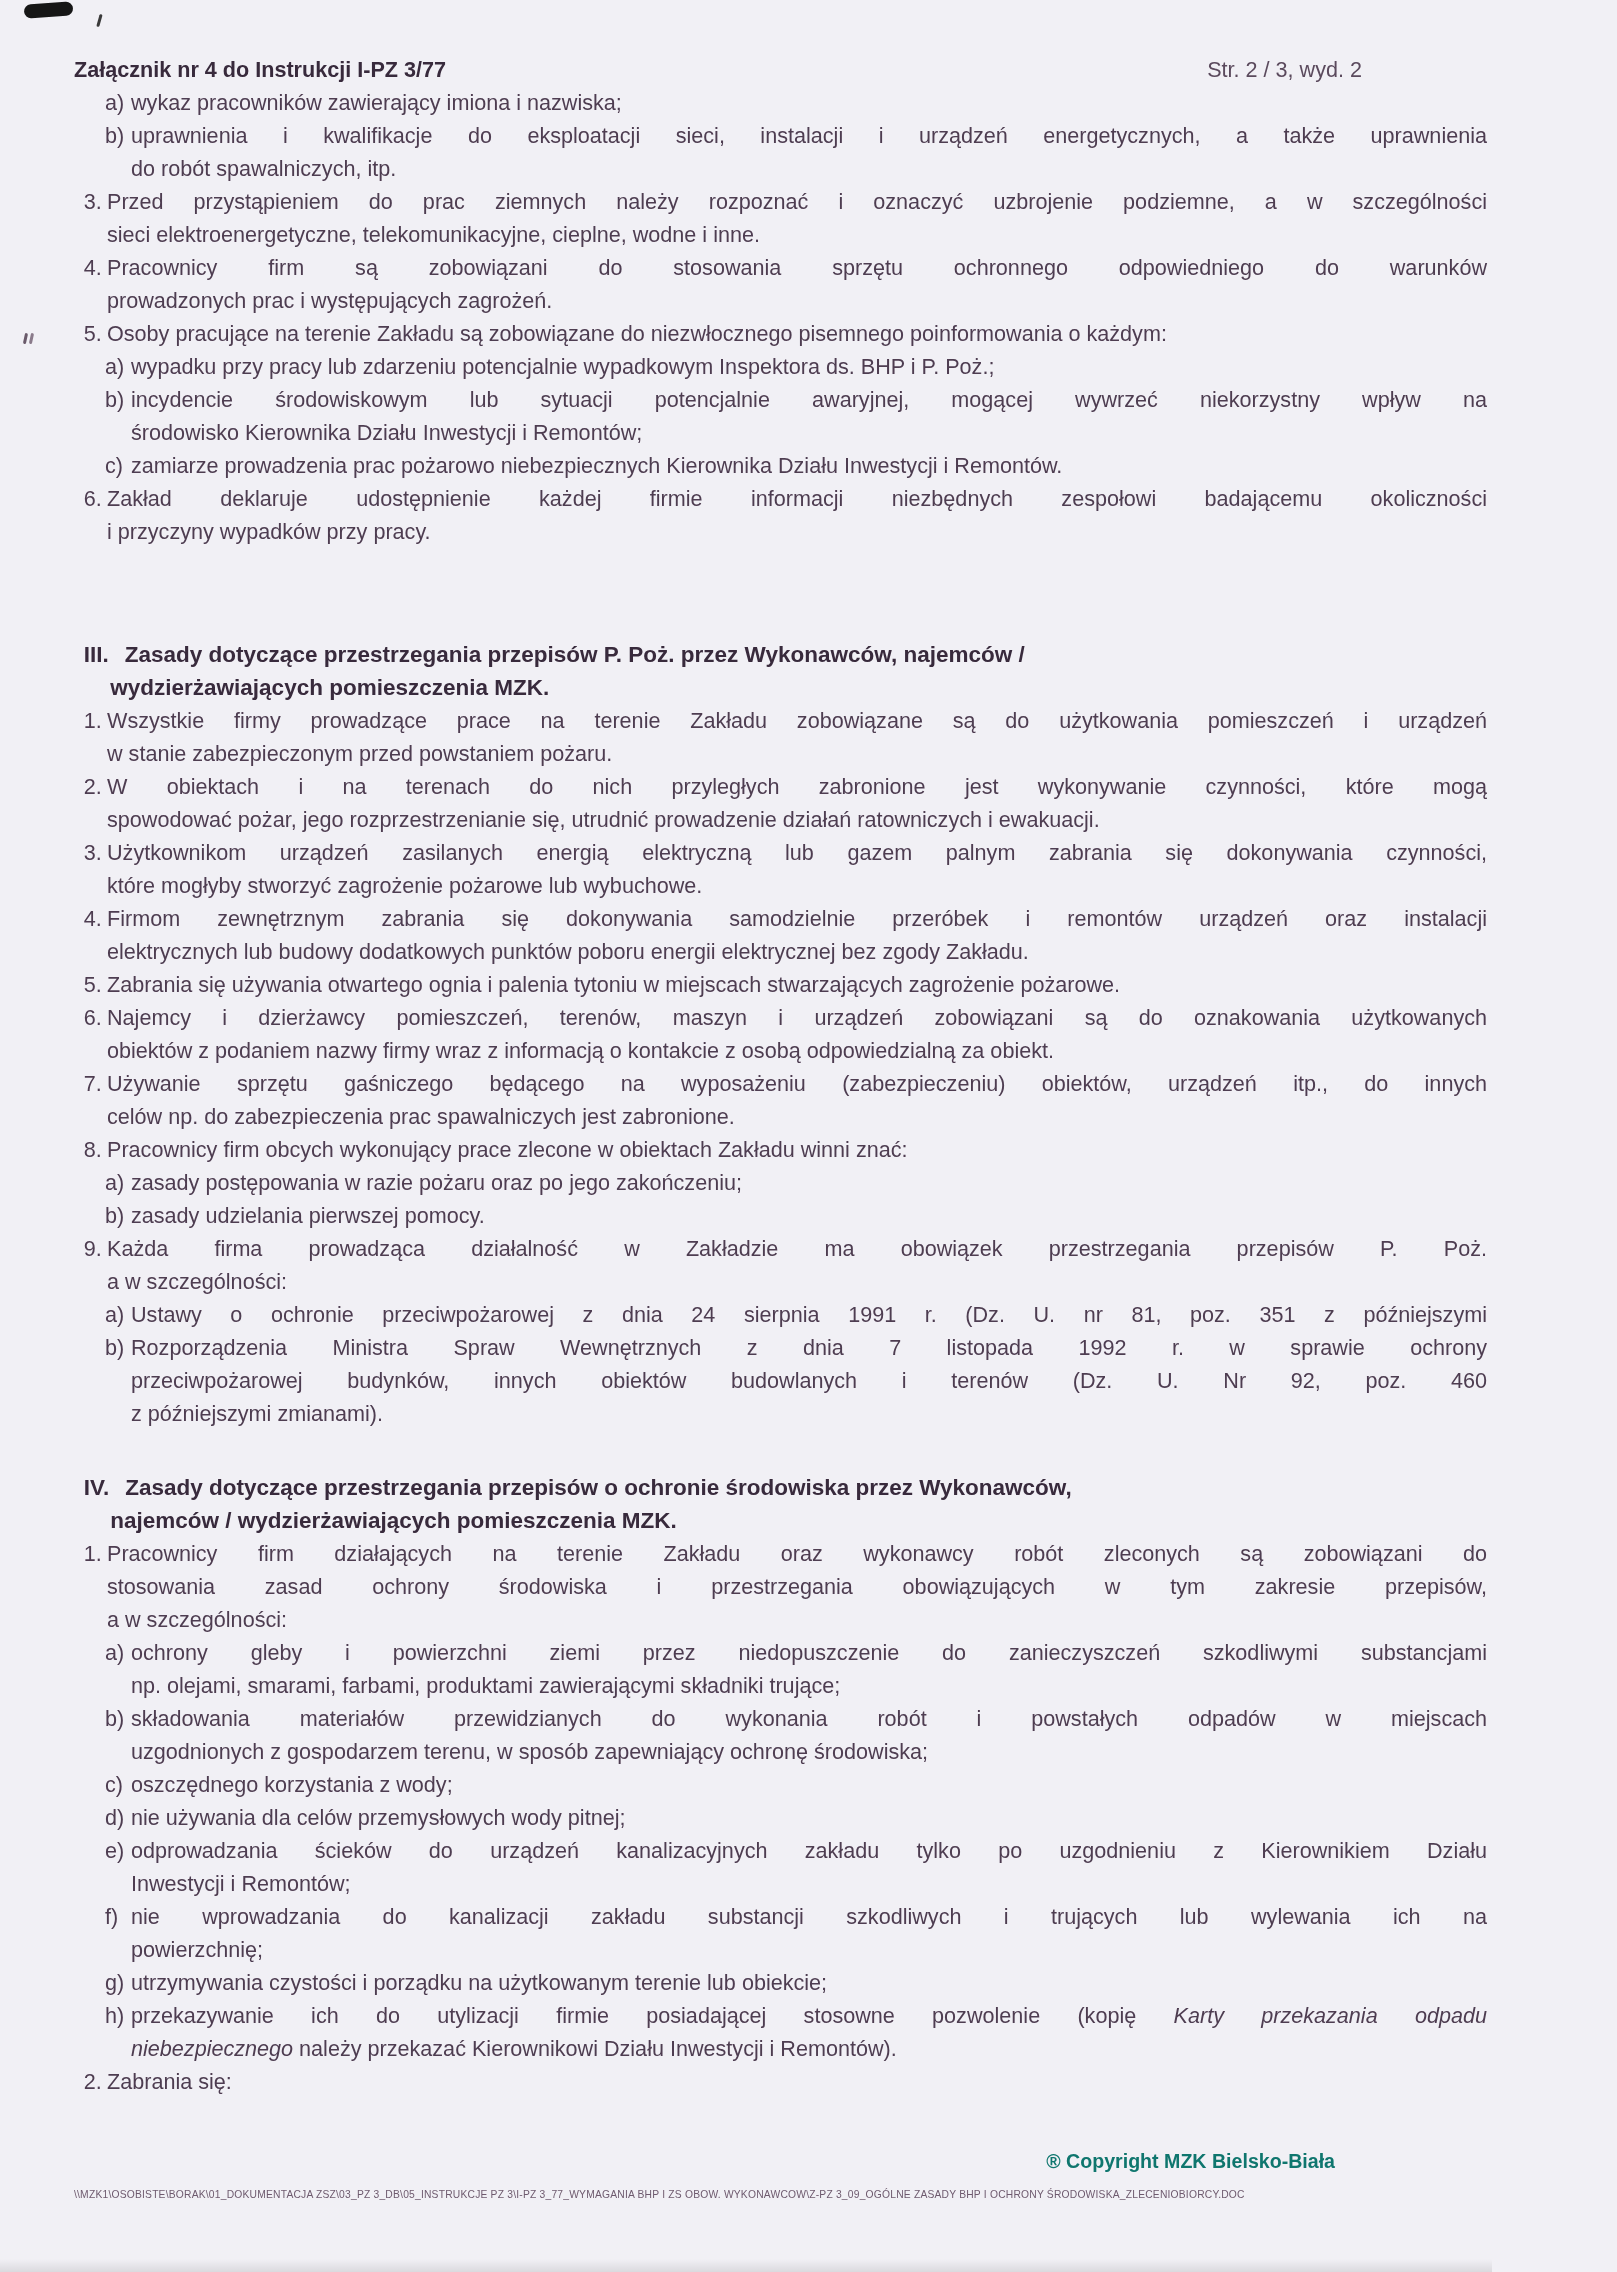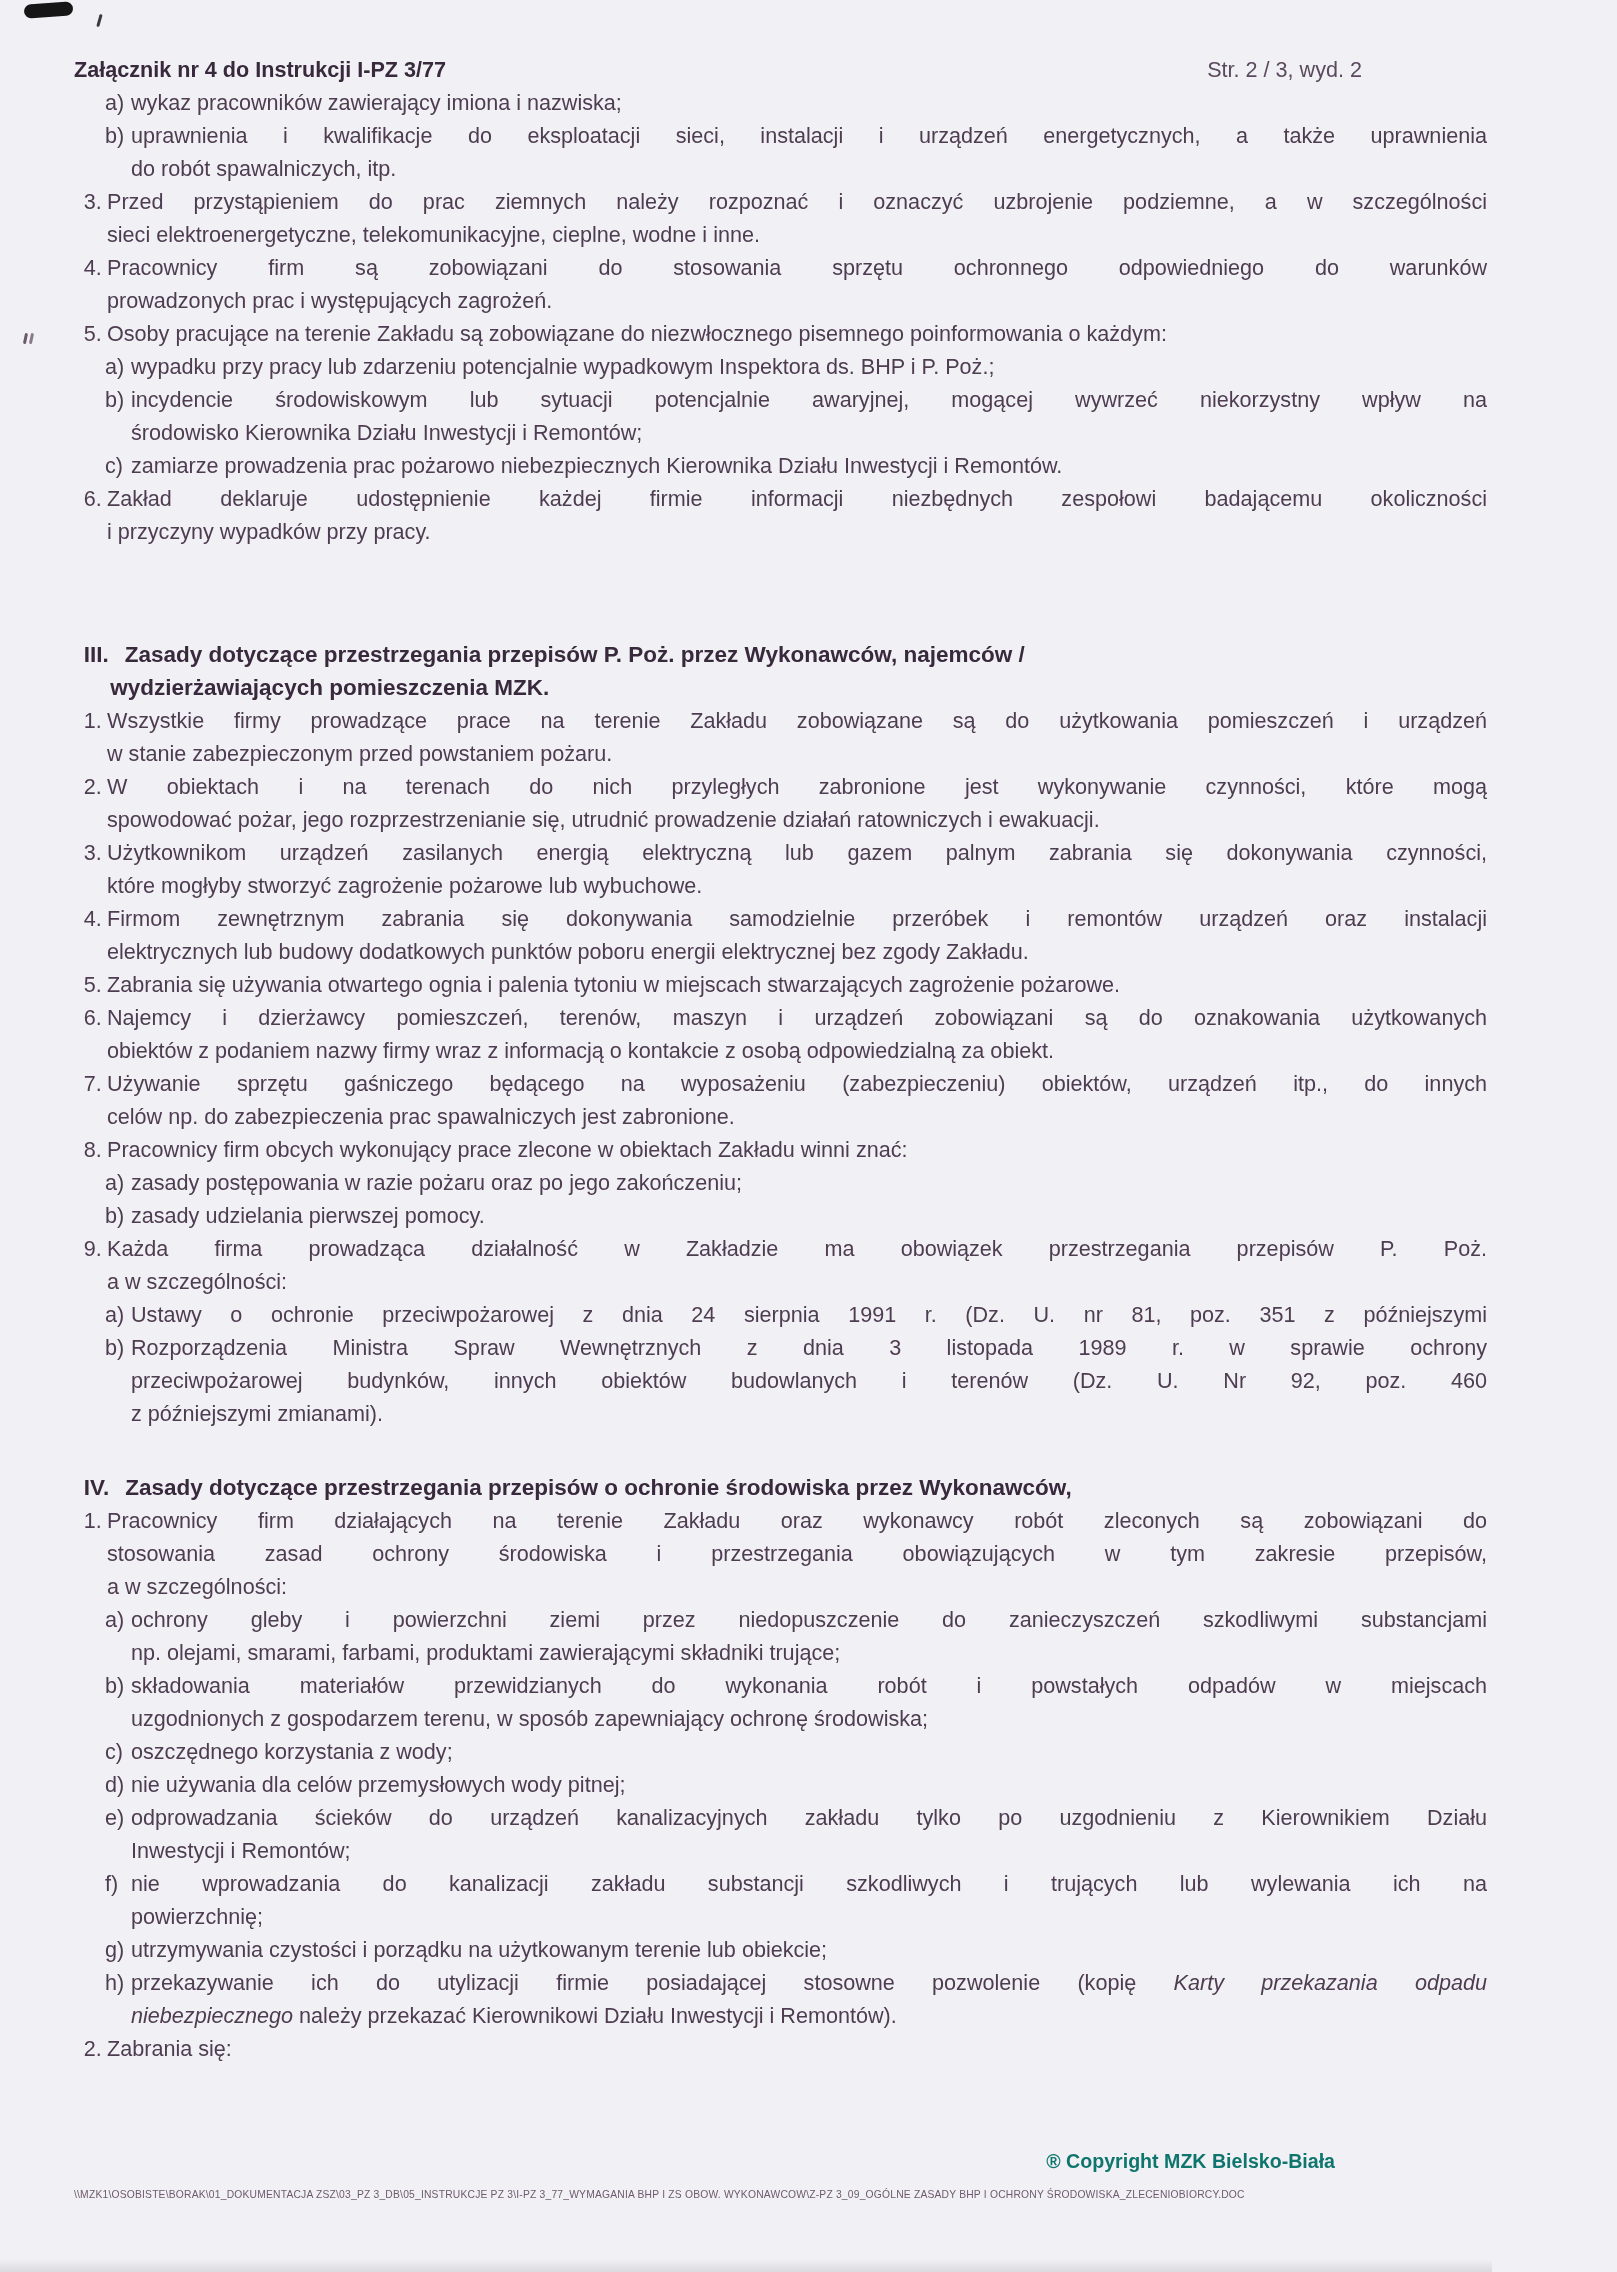--- a/index.html
+++ b/index.html
@@ -233,28 +233,29 @@
       </div>
       <div class="item l2">
         <span class="label">a)</span>
         <div class="lines">
           <div class="line first just"><span>Ustawy o ochronie przeciwpożarowej z dnia 24 sierpnia 1991 r. (Dz. U. nr 81, poz. 351 z późniejszymi</span></div>
         </div>
       </div>
       <div class="item l2">
         <span class="label">b)</span>
         <div class="lines">
-          <div class="line first just"><span>Rozporządzenia Ministra Spraw Wewnętrznych z dnia 3 listopada 1989 r. w sprawie ochrony</span></div>
+          <div class="line first just"><span>Rozporządzenia Ministra Spraw Wewnętrznych z dnia 7 listopada 1992 r. w sprawie ochrony</span></div>
           <div class="line just"><span>przeciwpożarowej budynków, innych obiektów budowlanych i terenów (Dz. U. Nr 92, poz. 460</span></div>
           <div class="line"><span>z późniejszymi zmianami).</span></div>
         </div>
       </div>
       <div class="item h sp-md">
         <div class="lines">
           <div class="line first"><span class="hlabel">IV.</span><span>Zasady dotyczące przestrzegania przepisów o ochronie środowiska przez Wykonawców,</span></div>
+          <div class="line"><span>najemców / wydzierżawiających pomieszczenia MZK.</span></div>
         </div>
       </div>
       <div class="item l1">
         <span class="label">1.</span>
         <div class="lines">
           <div class="line first just"><span>Pracownicy firm działających na terenie Zakładu oraz wykonawcy robót zleconych są zobowiązani do</span></div>
           <div class="line just"><span>stosowania zasad ochrony środowiska i przestrzegania obowiązujących w tym zakresie przepisów,</span></div>
           <div class="line"><span>a w szczególności:</span></div>
         </div>
       </div>

